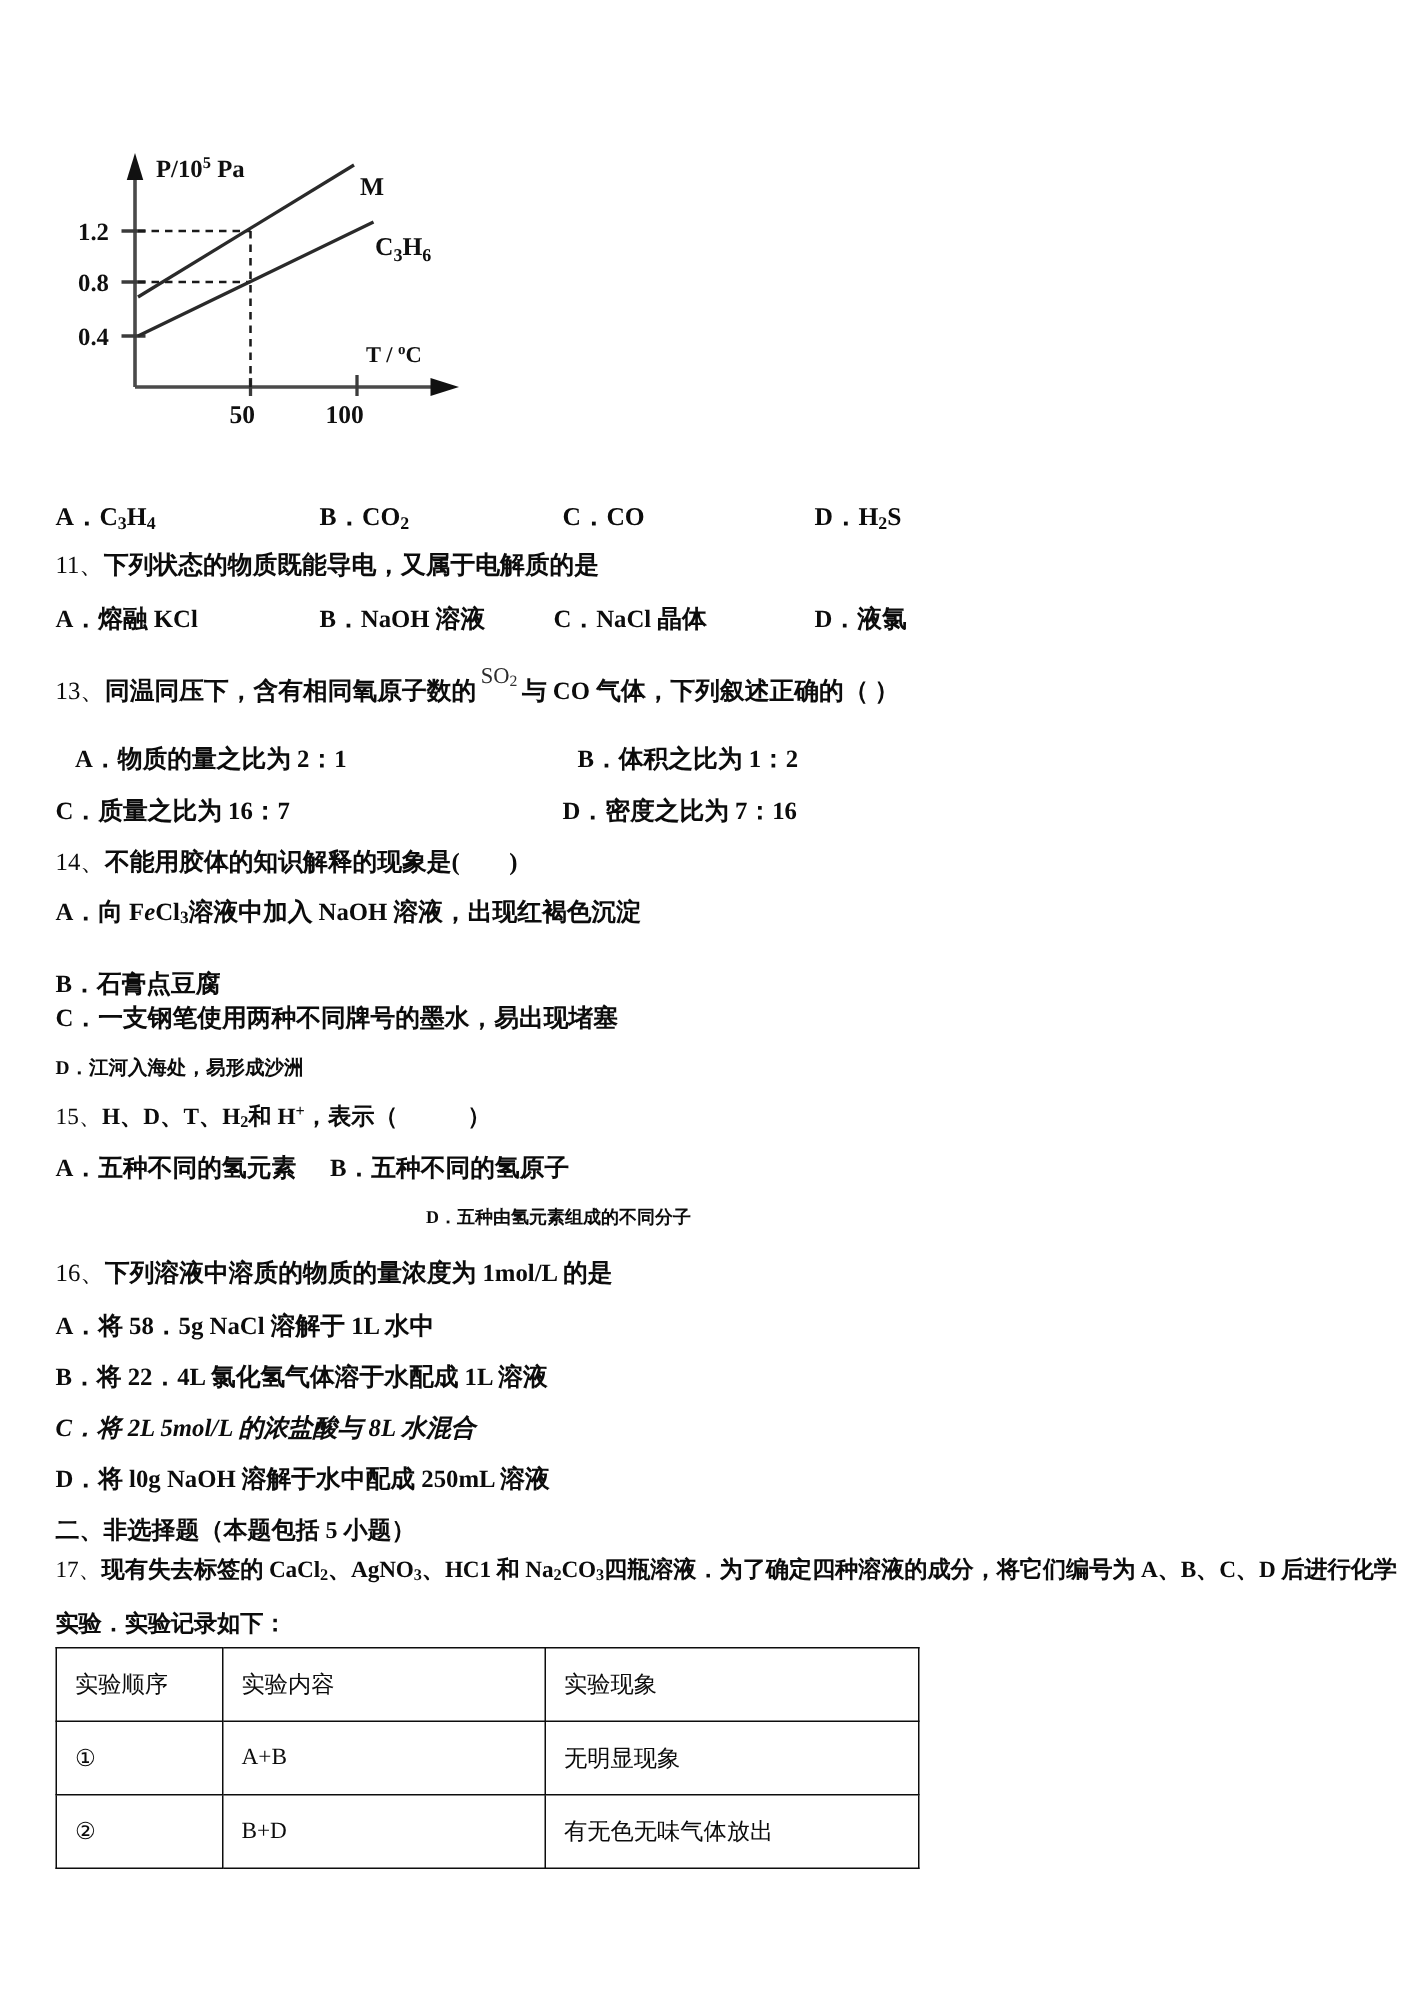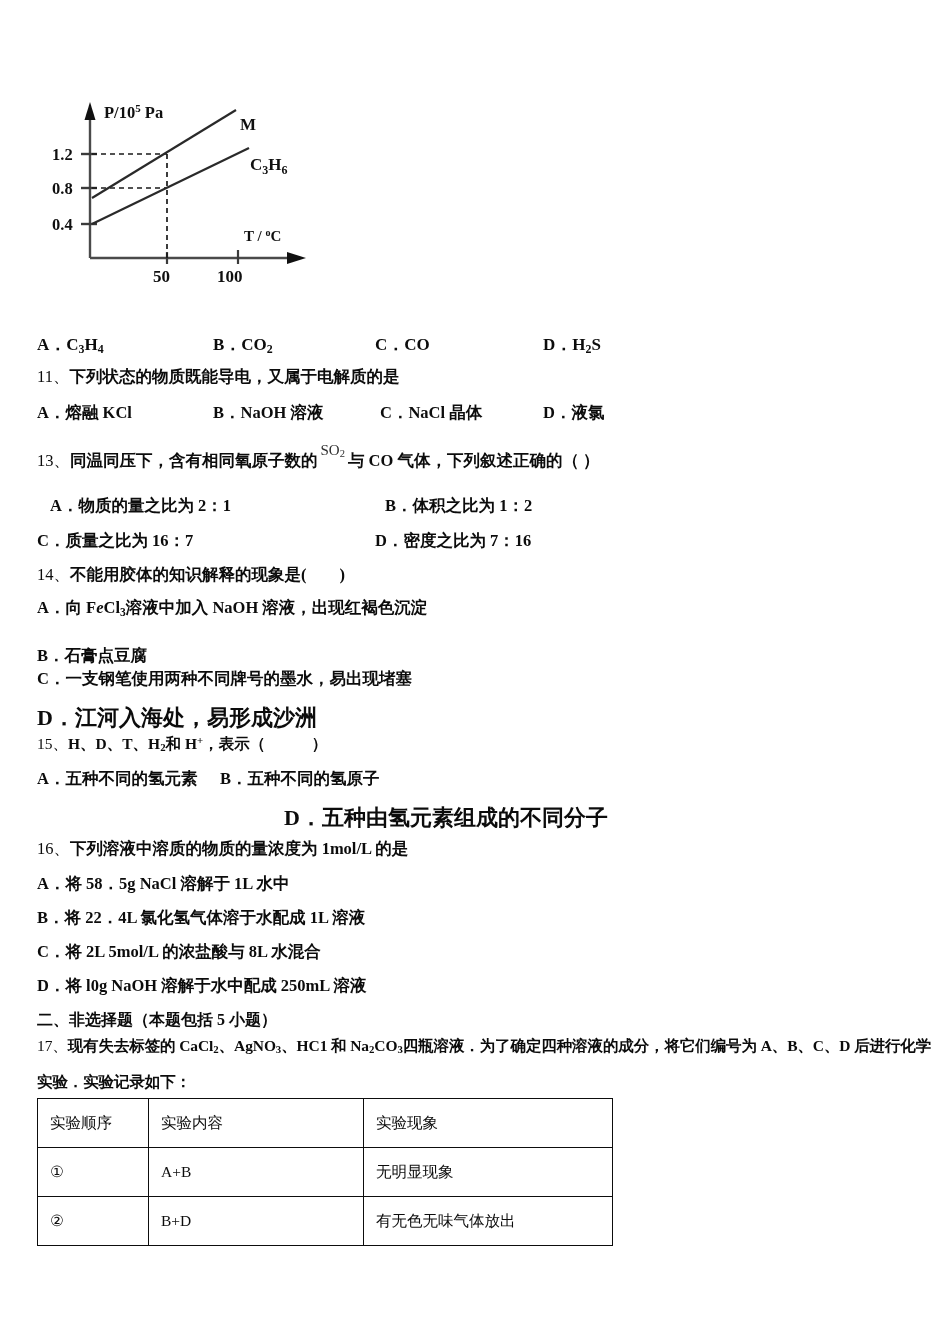--- a/index.html
+++ b/index.html
@@ -180,21 +180,21 @@
     <span class="qnum">11、</span><span>下列状态的物质既能导电，又属于电解质的是</span>
   </div>
 
   <div class="opt-row" style="top:402px;">
     <span class="opt" style="left:0px; font-size:16.5px;">
       <span class="lbl">A．</span><span class="txt">熔融 KCl</span>
     </span>
     <span class="opt" style="left:176px; font-size:16.5px;">
       <span class="lbl">B．</span><span class="txt">NaOH 溶液</span>
     </span>
-    <span class="opt" style="left:343px; font-size:16.5px;">
+    <span class="opt" style="left:332px; font-size:16.5px;">
       <span class="lbl">C．</span><span class="txt">NaCl 晶体</span>
     </span>
     <span class="opt" style="left:506px; font-size:16.5px;">
       <span class="lbl">D．</span><span class="txt">液氯</span>
     </span>
   </div>
 
   <div class="q-stem" style="top:450px; font-size:16.5px;">
     <span class="qnum">13、</span><span>同温同压下，含有相同氧原子数的</span><span class="so2-raise"><span>SO</span><sub>2</sub></span><span>与 CO 气体，下列叙述正确的（  ）</span>
   </div>
@@ -230,59 +230,59 @@
     <span class="opt" style="left:0px; font-size:16.5px;margin-top:12px;">
       <span class="lbl">B．</span><span class="txt">石膏点豆腐</span>
     </span>
   </div>
   <div class="opt-row" style="top:668px;">
     <span class="opt" style="left:0px; font-size:16.5px;">
       <span class="lbl">C．</span><span class="txt">一支钢笔使用两种不同牌号的墨水，易出现堵塞</span>
     </span>
   </div>
   <div class="opt-row" style="top:703px;">
-    <span class="opt" style="left:0px; font-size:22px;">
+    <span class="opt" style="left:0px; font-size:13px;">
       <span class="lbl">D．</span><span class="txt">江河入海处，易形成沙洲</span>
     </span>
   </div>
 
   <div class="q-stem" style="top:734px; font-size:15.5px; font-weight:normal;">
     <span class="qnum">15、</span><span style="font-weight:bold;"><span>H、D、T、H</span><sub>2</sub><span>和 H</span><sup>+</sup><span>，表示（　　　）</span></span>
   </div>
 
   <div class="opt-row" style="top:768px;">
     <span class="opt" style="left:0px; font-size:16.5px;">
       <span class="lbl">A．</span><span class="txt">五种不同的氢元素</span>
     </span>
     <span class="opt" style="left:183px; font-size:16.5px;">
       <span class="lbl">B．</span><span class="txt">五种不同的氢原子</span>
     </span>
   </div>
   <div class="opt-row" style="top:803px;">
-    <span class="opt" style="left:247px; font-size:22px;">
+    <span class="opt" style="left:247px; font-size:12px;">
       <span class="lbl">D．</span><span class="txt">五种由氢元素组成的不同分子</span>
     </span>
   </div>
 
   <div class="q-stem" style="top:838px; font-size:16.5px; font-weight:normal;">
     <span class="qnum">16、</span><span style="font-weight:bold;">下列溶液中溶质的物质的量浓度为 1mol/L 的是</span>
   </div>
 
   <div class="opt-row" style="top:873px;">
     <span class="opt" style="left:0px; font-size:16.5px;">
       <span class="lbl">A．</span><span class="txt">将 58．5g  NaCl 溶解于 1L 水中</span>
     </span>
   </div>
   <div class="opt-row" style="top:907px;">
     <span class="opt" style="left:0px; font-size:16.5px;">
       <span class="lbl">B．</span><span class="txt">将 22．4L 氯化氢气体溶于水配成 1L 溶液</span>
     </span>
   </div>
   <div class="opt-row" style="top:941px;">
-    <span class="opt" style="left:0px; font-size:16.5px;">
+    <span class="opt" style="left:0px; font-size:16.5px;font-style:italic;">
       <span class="lbl">C．</span><span class="txt">将 2L  5mol/L 的浓盐酸与 8L 水混合</span>
     </span>
   </div>
   <div class="opt-row" style="top:975px;">
     <span class="opt" style="left:0px; font-size:16.5px;">
       <span class="lbl">D．</span><span class="txt">将 l0g  NaOH 溶解于水中配成 250mL 溶液</span>
     </span>
   </div>
 
   <div class="sec-head" style="top:1010px;">二、非选择题（本题包括 5 小题）</div>

